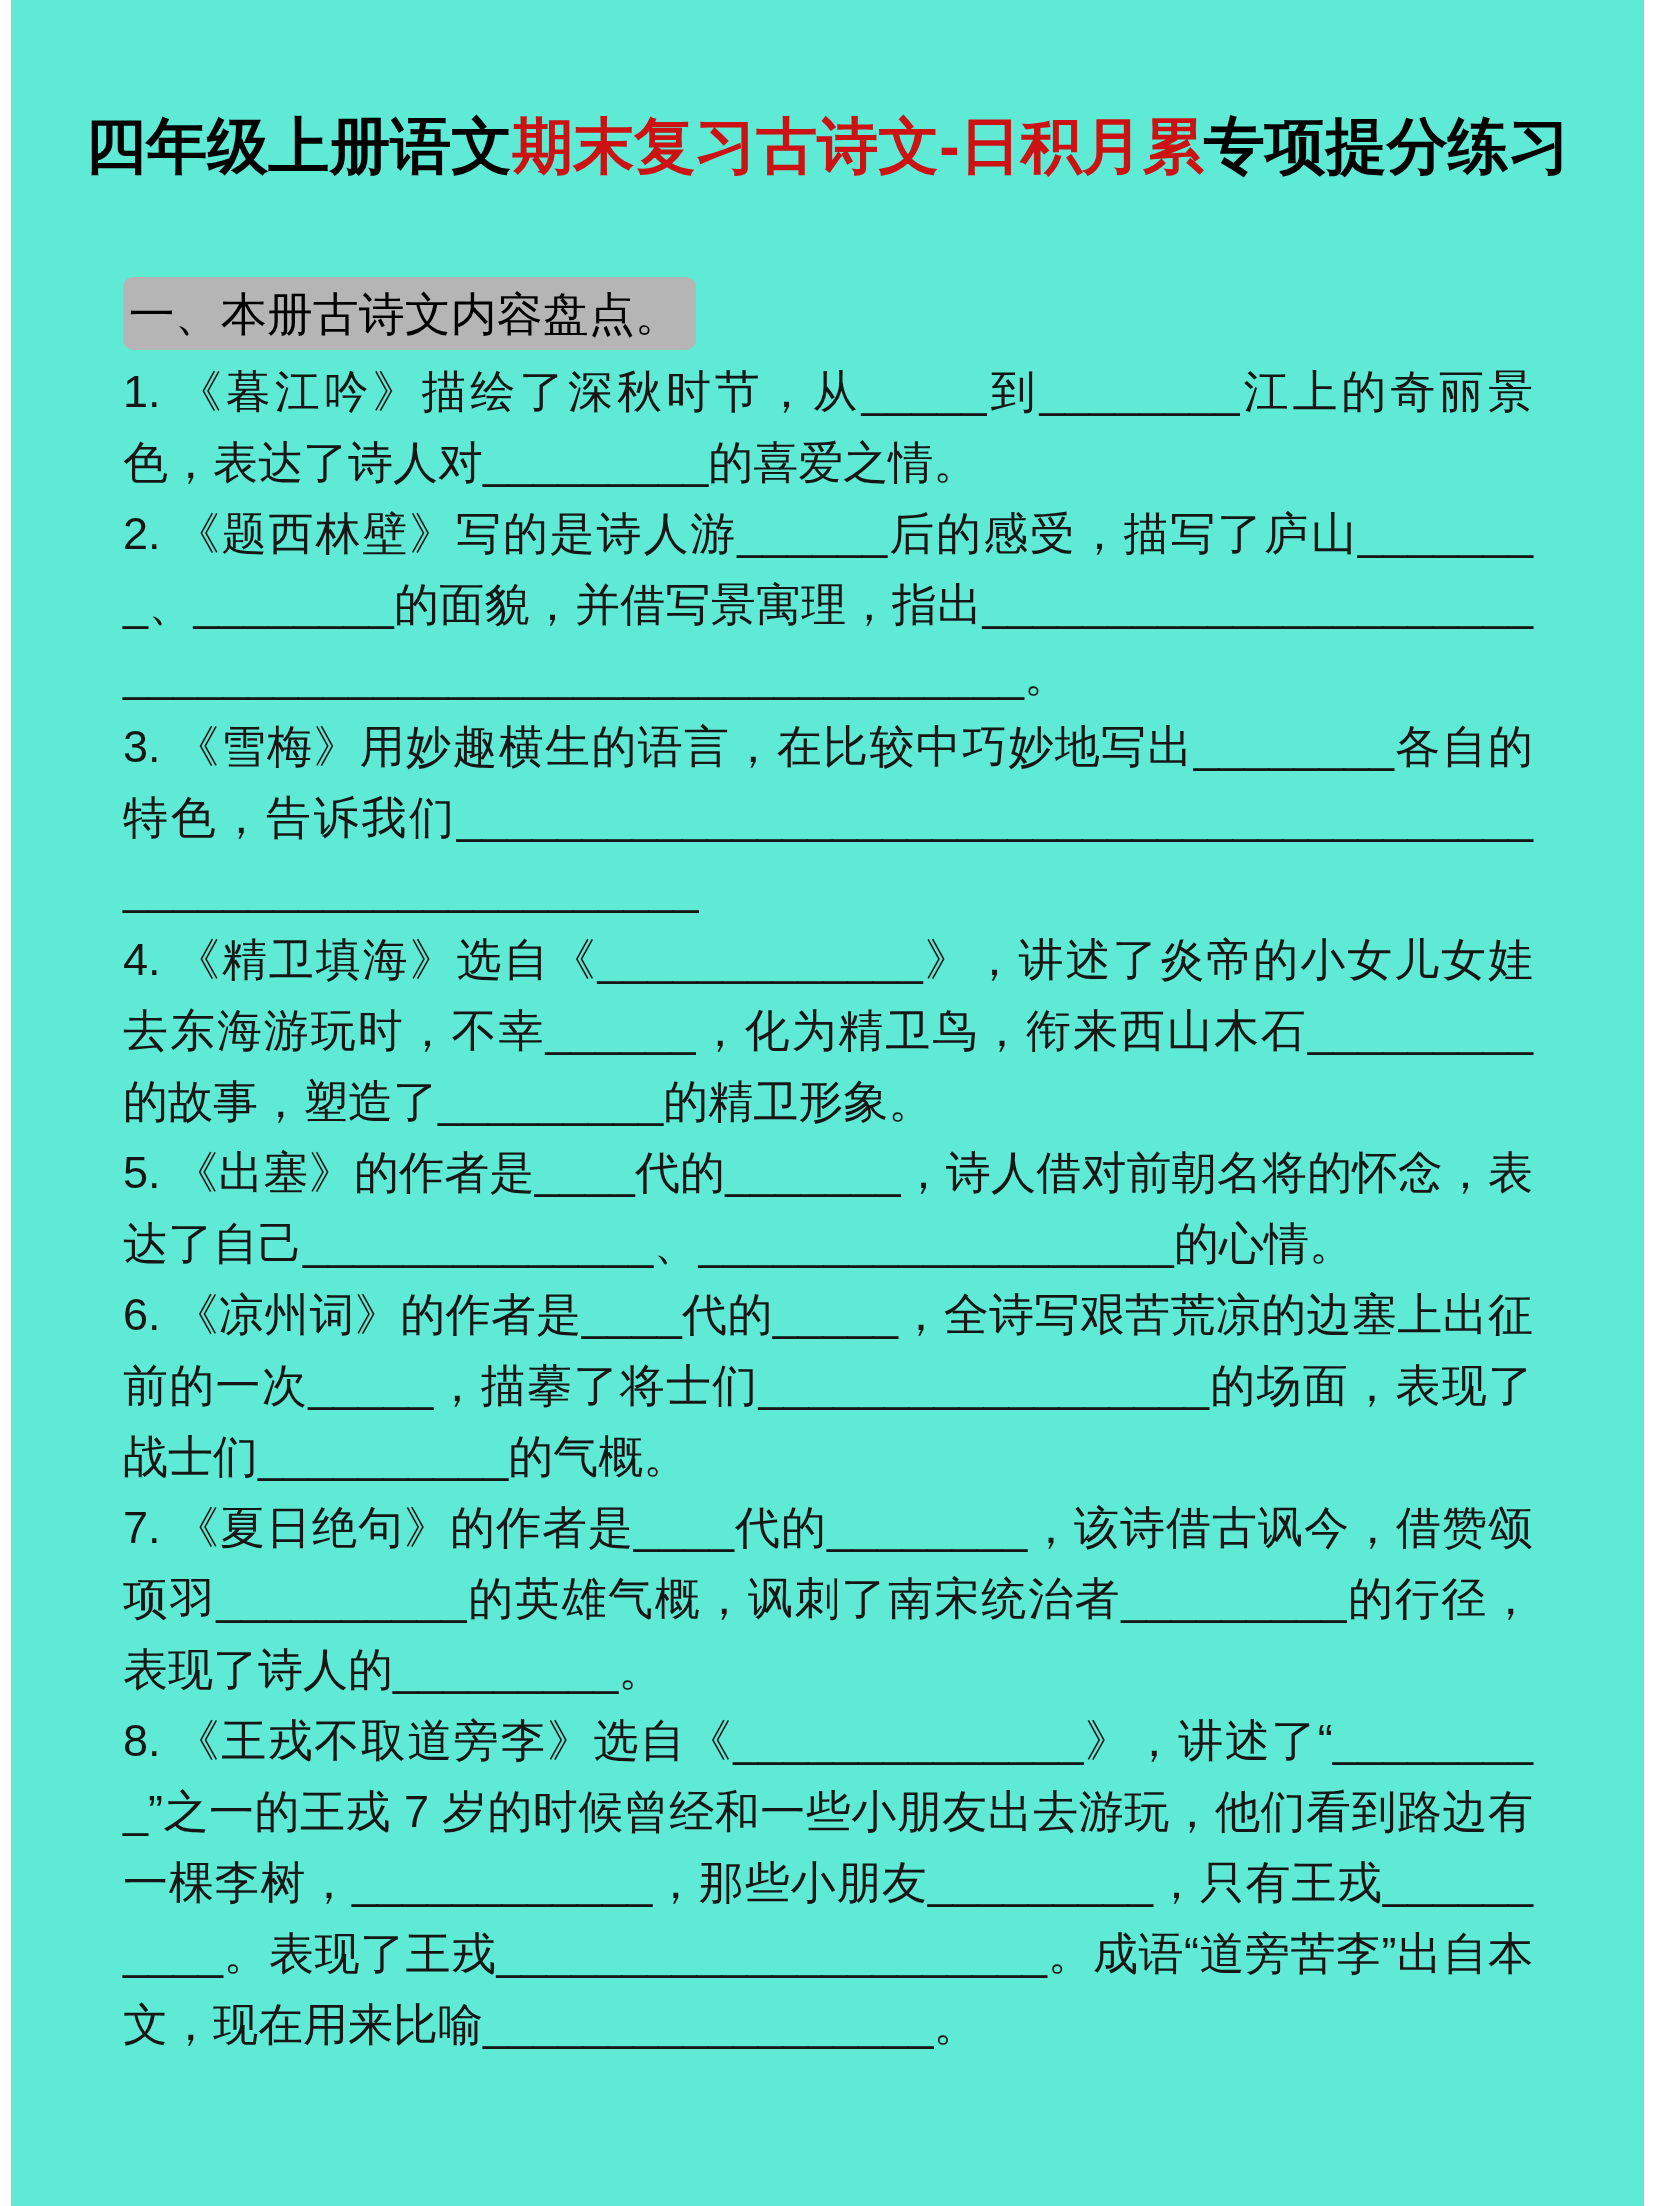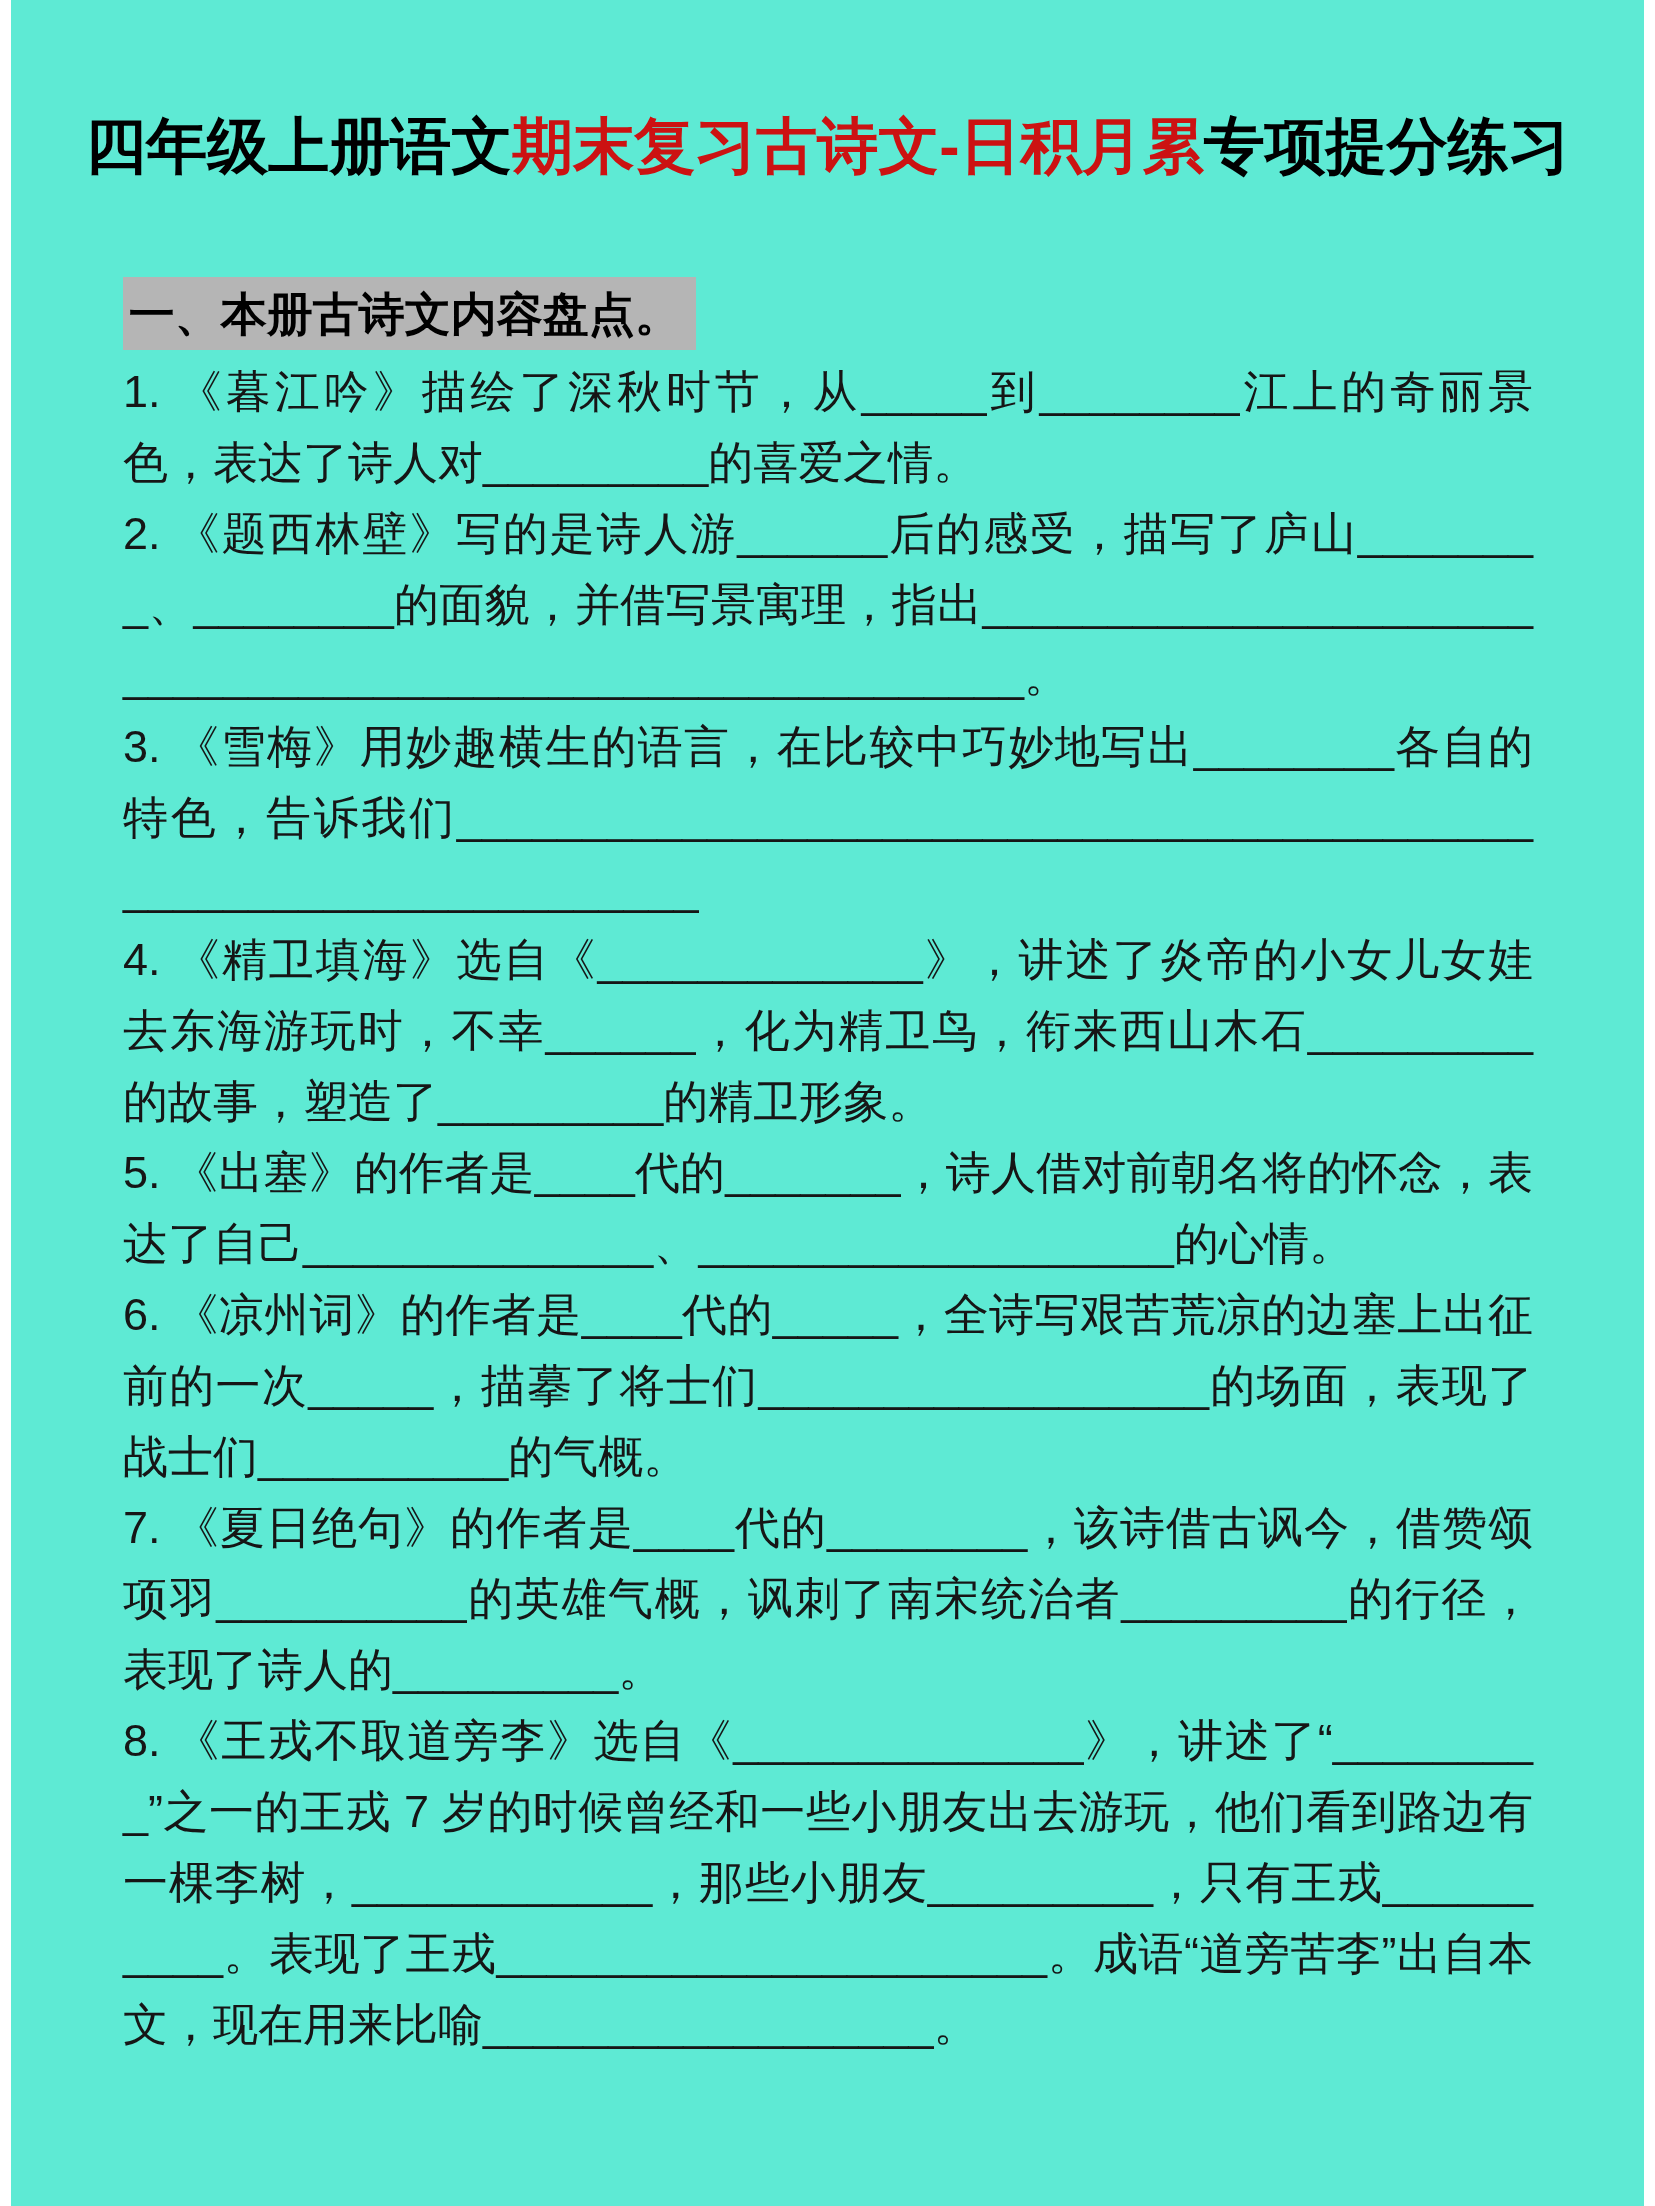--- a/index.html
+++ b/index.html
@@ -35,23 +35,24 @@
   .content {
     margin: 97px 111px 0 112px;
   }
   .section-heading {
     display: block;
     width: fit-content;
     background: #b5b5b5;
     color: #000000;
     font-size: 46px;
     line-height: 54px;
-    font-weight: bold;
+    font-weight: normal;
     padding: 9.7px 15.5px 9.7px 5.8px;
     margin: 0 0 5.8px 0;
+    border-radius: 10px;
   }
   .item {
     margin: 0;
     font-size: 45px;
     line-height: 71px;
     text-align: justify;
     word-break: break-all;
     color: #161616;
   }
 </style>

